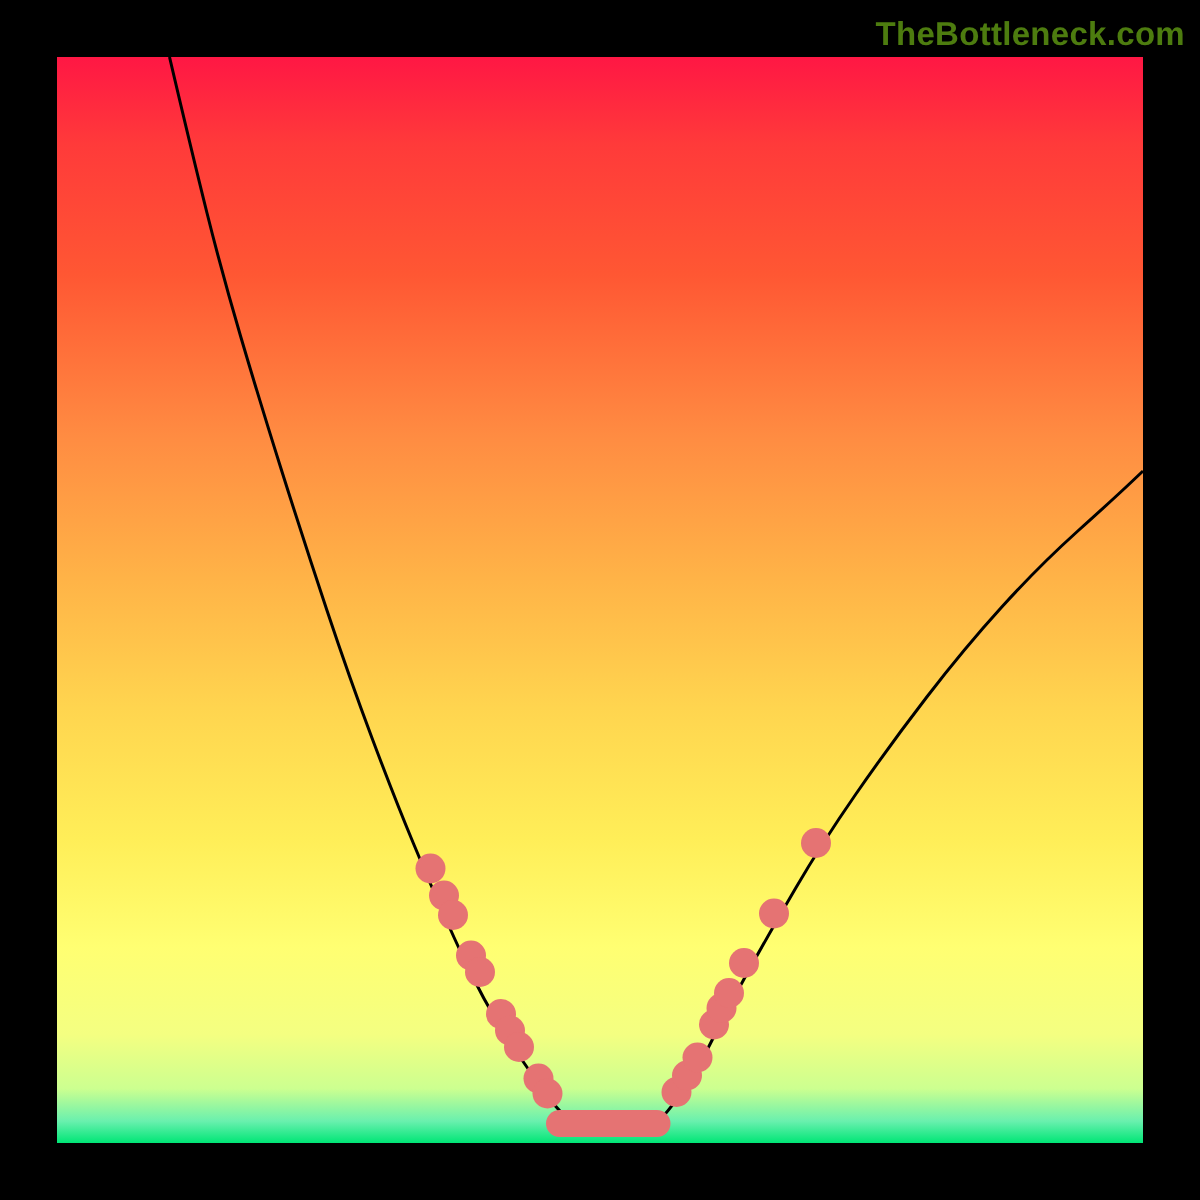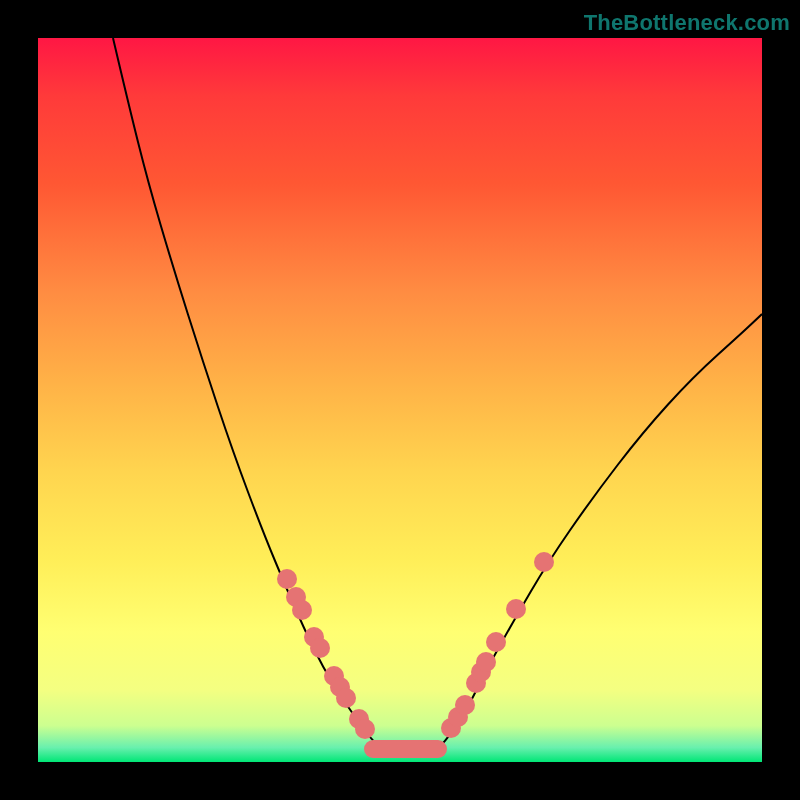--- a/index.html
+++ b/index.html
@@ -38,21 +38,21 @@
       #00e676 100%
     );
   }
   .watermark {
     position: absolute;
     right: 10px;
     top: 10px;
     font-family: Arial, Helvetica, sans-serif;
     font-size: 22px;
     font-weight: 600;
-    color: #0f766e;
+    color: #4d7c0f;
     letter-spacing: 0.2px;
     user-select: none;
   }
   svg.curves {
     position: absolute;
     left: 0;
     top: 0;
     width: 724px;
     height: 724px;
   }

